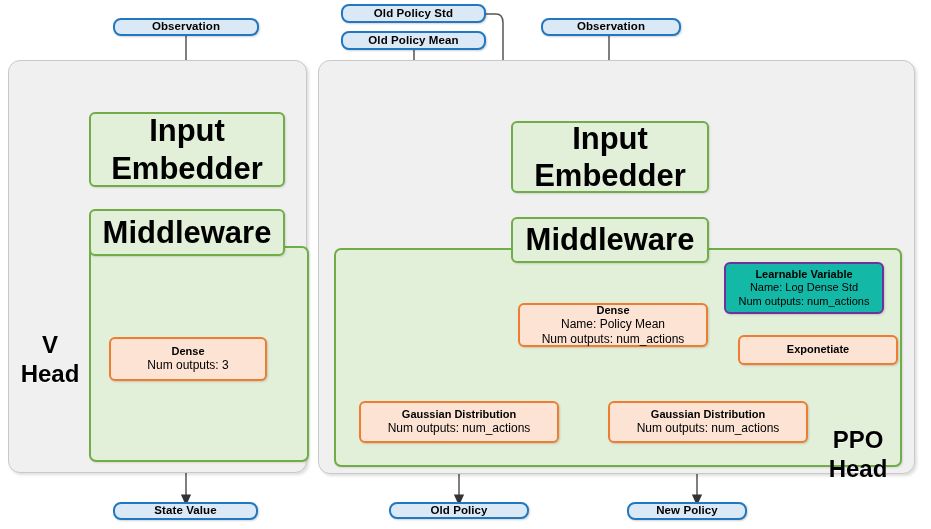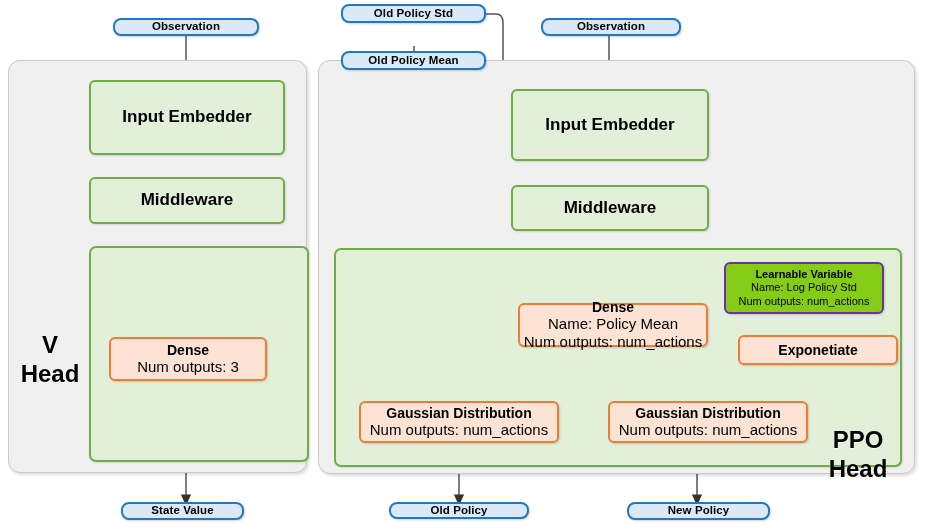--- a/index.html
+++ b/index.html
@@ -47,39 +47,40 @@
     font-weight:bold;
     box-shadow:1px 1px 2px rgba(0,0,0,.18);
     letter-spacing:.1px;
   }
 
   
   .green{
     background:#e2efd9;
     border:2px solid #70ad47;
     border-radius:6px;
-    font-size:17px;
+    font-size:31px;
     font-weight:bold;
     box-shadow:1px 1px 2px rgba(0,0,0,.12);
+    margin-top:32px;
   }
 
   
   .orange{
     background:#fce3d4;
     border:2px solid #ed7d31;
     border-radius:6px;
     font-size:11px;
     box-shadow:1px 1px 2px rgba(0,0,0,.15);
   }
-  .orange .ttl{font-weight:bold;font-size:14px;}
-  .orange .sub{font-size:15px;}
+  .orange .ttl{font-weight:bold;font-size:11px;}
+  .orange .sub{font-size:12px;}
 
   
   .purple{
-    background:#84cc16;
+    background:#14b8a6;
     border:2px solid #7030a0;
     border-radius:6px;
     font-size:11px;
     box-shadow:1px 1px 2px rgba(0,0,0,.15);
   }
   .purple .ttl{font-weight:bold;font-size:11px;}
   .purple .sub{font-size:11px;}
 
   
   .caption{
@@ -149,38 +150,38 @@
 
   <div class="node green" style="left:89px;top:177px;width:196px;height:47px;">
     <span>Middleware</span>
   </div>
 
   <div class="node orange" style="left:109px;top:337px;width:158px;height:44px;">
     <span class="ttl">Dense</span>
     <span class="sub">Num outputs: 3</span>
   </div>
 
-  <div class="node blue" style="left:113px;top:502px;width:123px;height:18px;margin-left:8px;">
+  <div class="node blue" style="left:113px;top:502px;width:145px;height:18px;">
     <span>State Value</span>
   </div>
 
   <div class="panel" style="left:318px;top:60px;width:595px;height:412px;"></div>
 
   <div class="greenbox" style="left:334px;top:248px;width:564px;height:215px;"></div>
 
   <div class="caption" style="left:818px;top:388px;width:80px;margin-top:37px;">
     <div>PPO</div>
     <div>Head</div>
   </div>
 
   <div class="node blue" style="left:341px;top:4px;width:145px;height:19px;">
     <span>Old Policy Std</span>
   </div>
 
-  <div class="node blue" style="left:341px;top:31px;width:145px;height:19px;margin-top:20px;">
+  <div class="node blue" style="left:341px;top:31px;width:145px;height:19px;">
     <span>Old Policy Mean</span>
   </div>
 
   <div class="node blue" style="left:541px;top:18px;width:140px;height:18px;">
     <span>Observation</span>
   </div>
 
   <div class="node green" style="left:511px;top:89px;width:198px;height:72px;">
     <span>Input Embedder</span>
   </div>
@@ -190,21 +191,21 @@
   </div>
 
   <div class="node orange" style="left:518px;top:303px;width:190px;height:44px;">
     <span class="ttl">Dense</span>
     <span class="sub">Name: Policy Mean</span>
     <span class="sub">Num outputs: num_actions</span>
   </div>
 
   <div class="node purple" style="left:724px;top:262px;width:160px;height:52px;">
     <span class="ttl">Learnable Variable</span>
-    <span class="sub">Name: Log Policy Std</span>
+    <span class="sub">Name: Log Dense Std</span>
     <span class="sub">Num outputs: num_actions</span>
   </div>
 
   <div class="node orange" style="left:738px;top:335px;width:160px;height:30px;">
     <span class="ttl">Exponetiate</span>
   </div>
 
   <div class="node orange" style="left:359px;top:401px;width:200px;height:42px;">
     <span class="ttl">Gaussian Distribution</span>
     <span class="sub">Num outputs: num_actions</span>
@@ -212,17 +213,17 @@
 
   <div class="node orange" style="left:608px;top:401px;width:200px;height:42px;">
     <span class="ttl">Gaussian Distribution</span>
     <span class="sub">Num outputs: num_actions</span>
   </div>
 
   <div class="node blue" style="left:389px;top:502px;width:140px;height:17px;">
     <span>Old Policy</span>
   </div>
 
-  <div class="node blue" style="left:627px;top:502px;width:143px;height:18px;justify-content:center;">
+  <div class="node blue" style="left:627px;top:502px;width:120px;height:18px;justify-content:center;">
     <span>New Policy</span>
   </div>
 
 </div>
 
 </body></html>

